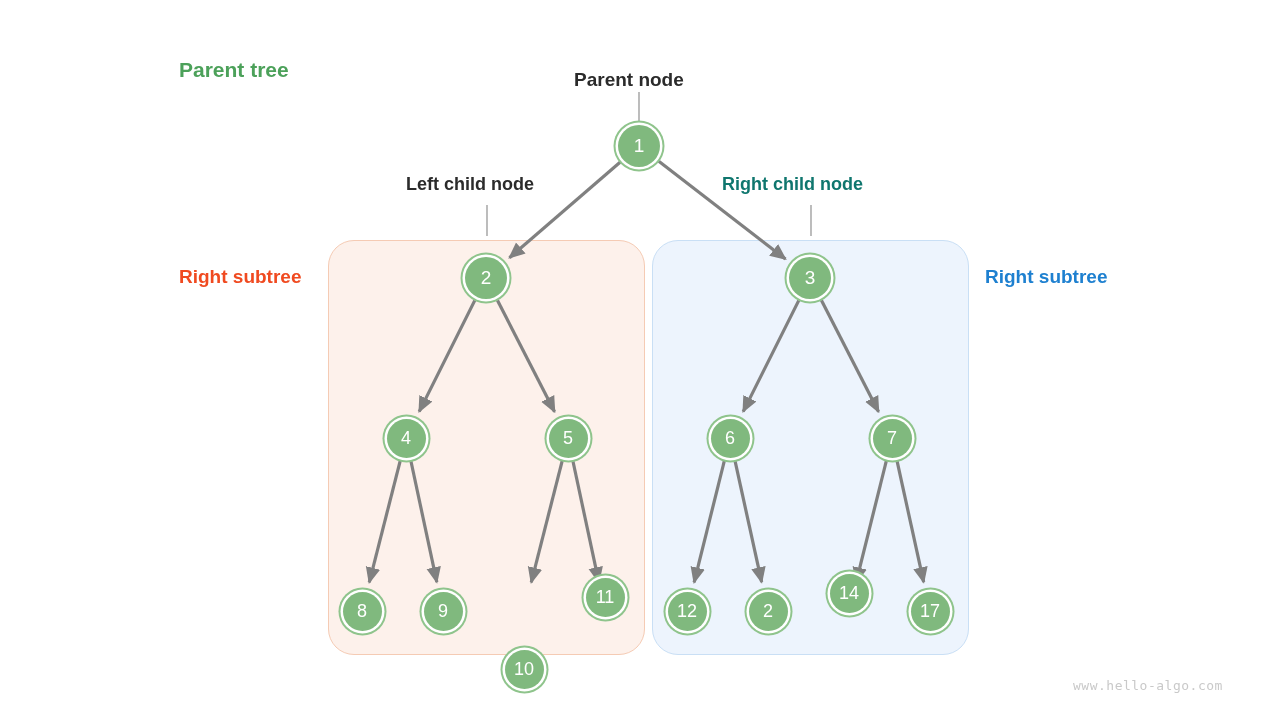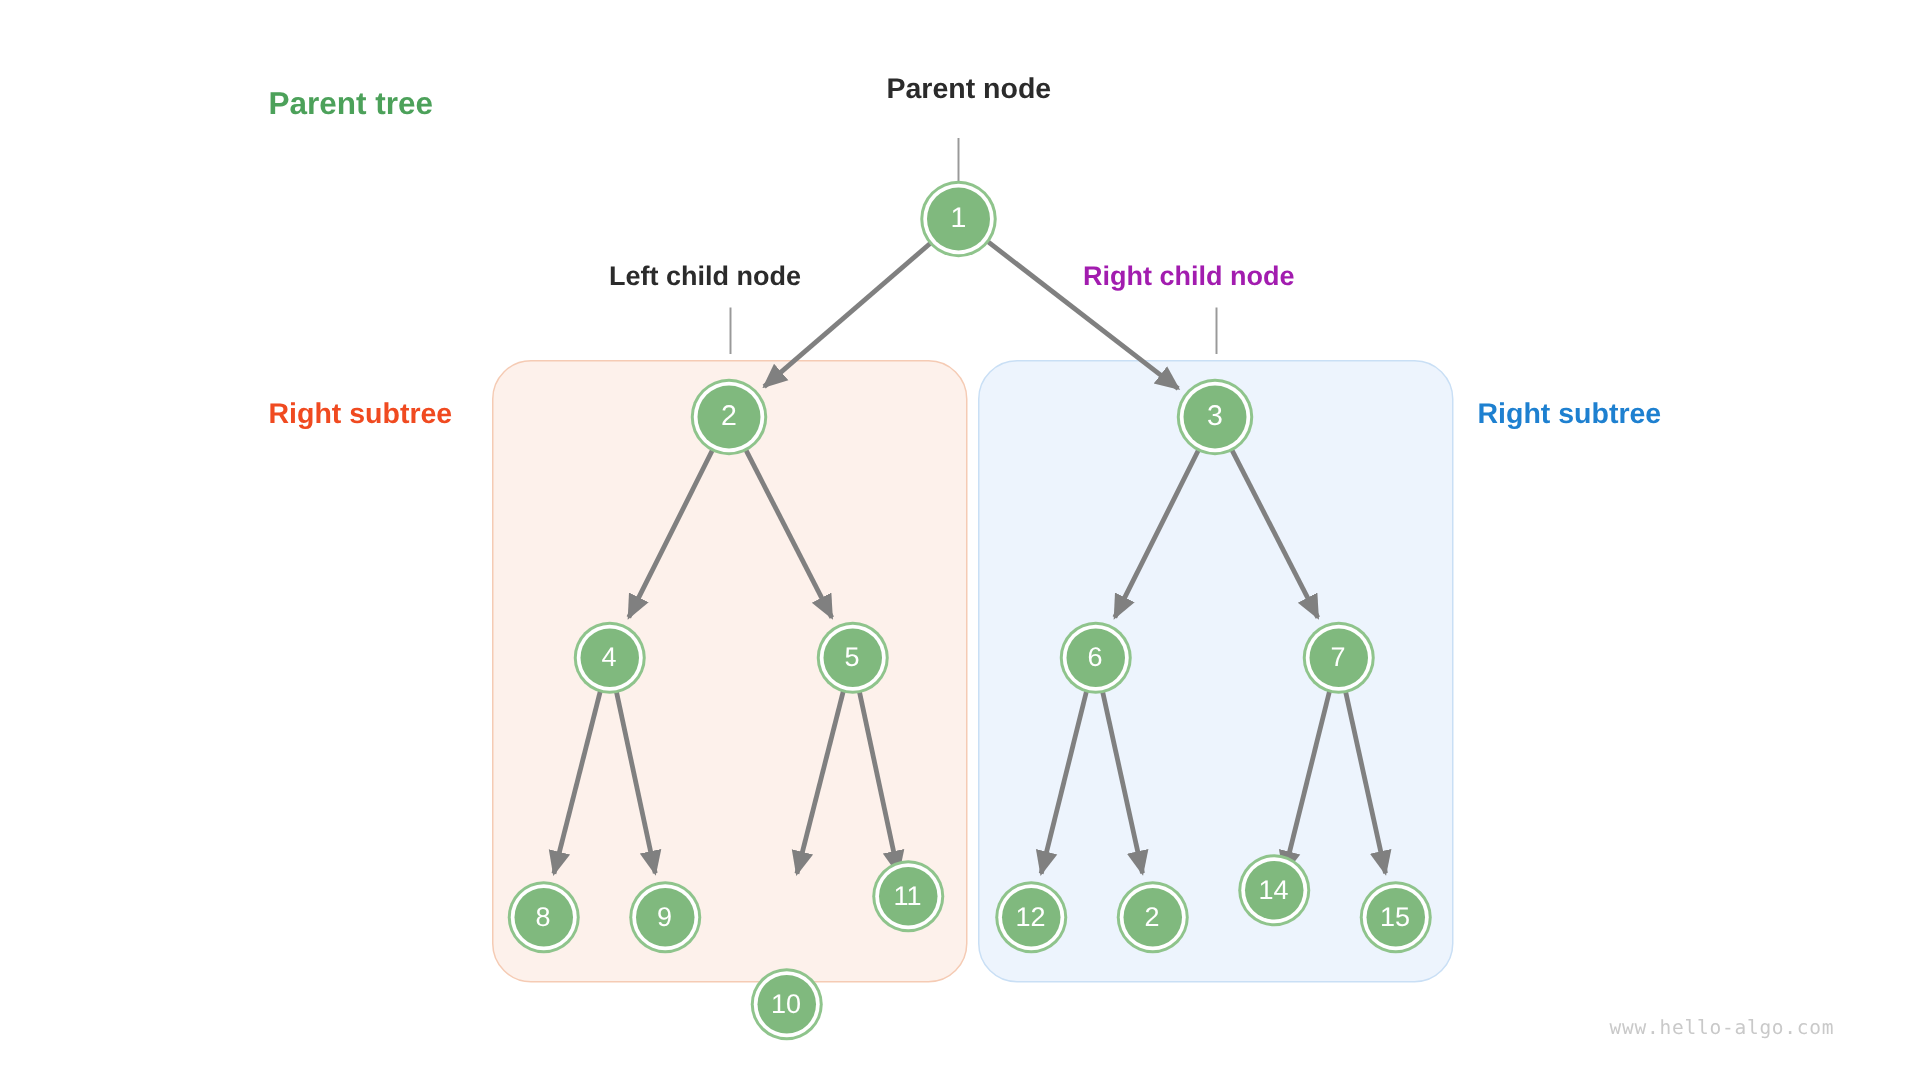--- a/index.html
+++ b/index.html
@@ -54,36 +54,35 @@
     line-height: 1;
   }
   #binary-tree-title {
     left: 179px;
     top: 59px;
     font-size: 21px;
     color: #4ca15a;
   }
   #parent-node-label {
     left: 574px;
-    top: 50px;
+    top: 70px;
     font-size: 19px;
     color: #2b2b2b;
-    margin-left: 17px;
   }
   #left-child-label {
     left: 406px;
     top: 175px;
     font-size: 18px;
     color: #2b2b2b;
   }
   #right-child-label {
     left: 722px;
     top: 175px;
     font-size: 18px;
-    color: #a21caf;
+    color: #0f766e;
   }
   #left-subtree-label {
     left: 179px;
     top: 267px;
     font-size: 19px;
     color: #f04a20;
   }
   #right-subtree-label {
     left: 985px;
     top: 267px;
@@ -192,21 +191,21 @@
     <div class="node r22" style="left: 687px; top: 611px;">
       <span>12</span>
     </div>
     <div class="node r22" style="left: 768px; top: 611px;">
       <span>2</span>
     </div>
     <div class="node r22" style="left: 849px; top: 593px;">
       <span>14</span>
     </div>
     <div class="node r22" style="left: 930px; top: 611px;">
-      <span>15</span>
+      <span>17</span>
     </div>
   </div>
 
 <div id="binary-tree-title" class="label">Parent tree</div>
 
 <div id="parent-node-label" class="label">Parent node</div>
 
 <div id="left-child-label" class="label">Left child node</div>
 
 <div id="right-child-label" class="label">Right child node</div>

